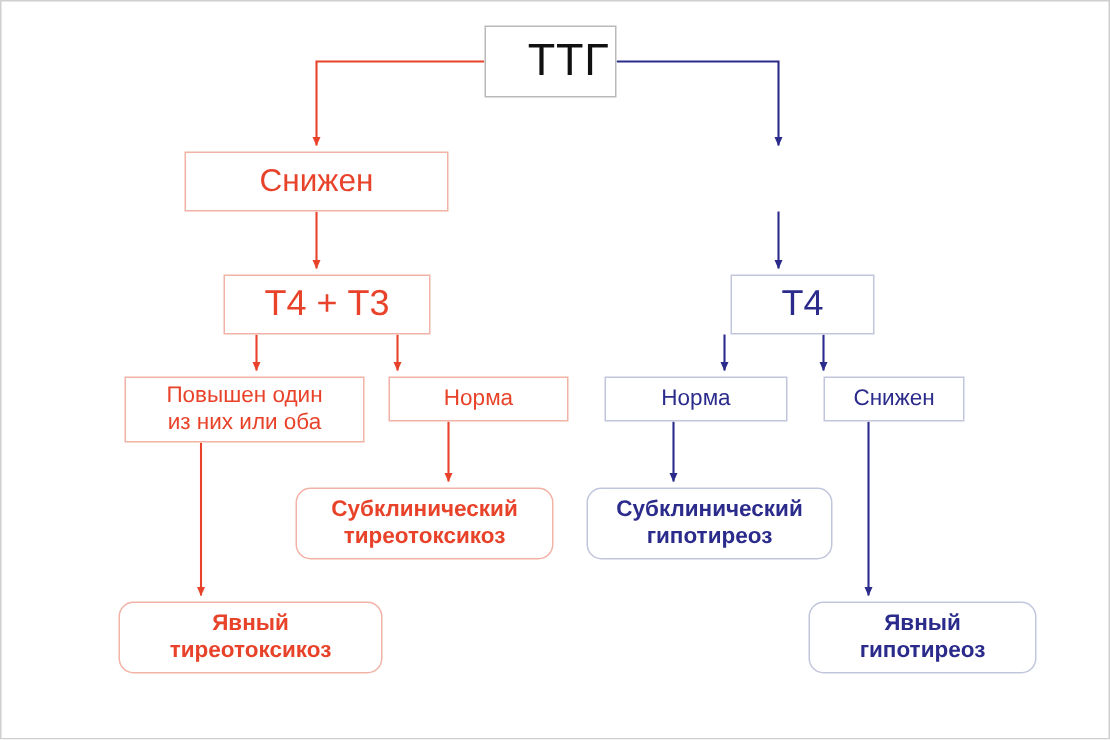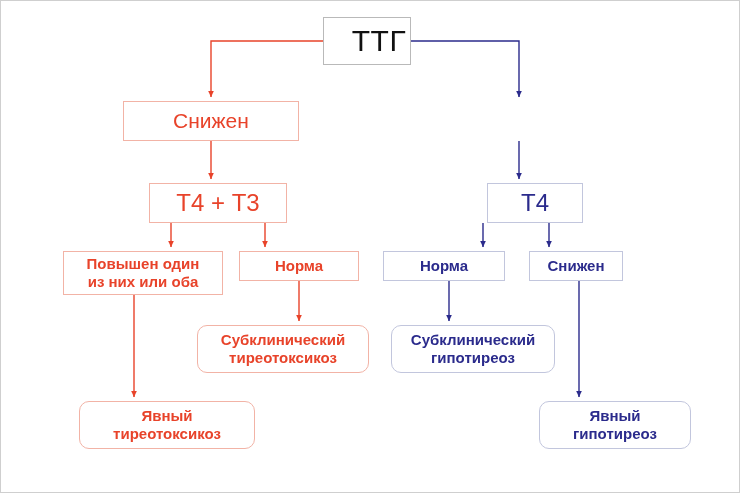--- a/index.html
+++ b/index.html
@@ -49,21 +49,21 @@
   .node.red {
     border: 1px solid #f2b3a6;
     color: #e8432a;
   }
   .node.blue {
     border: 1px solid #c2c6dd;
     color: #2b2b8c;
   }
   .lvl1 { font-size: 21px; font-weight: 400; }
   .lvl2 { font-size: 24px; font-weight: 400; }
-  .lvl3 { font-size: 15px; font-weight: 700; }
+  .lvl3 { font-size: 15px; font-weight: 400; margin-left: 20px; }
   .lvl4 { font-size: 15px; font-weight: 700; border-radius: 10px; }
 </style>
 </head>
 <body>
 
 <div id="canvas">
   <svg id="edges" viewBox="0 0 740 493" xmlns="http://www.w3.org/2000/svg">
       <defs>
         <marker id="arrow-red" viewBox="0 0 10 10" refX="8.5" refY="5" markerWidth="5" markerHeight="5" orient="auto-start-reverse">
           <path d="M 0 1 L 9 5 L 0 9 z" fill="#e8432a"></path>

